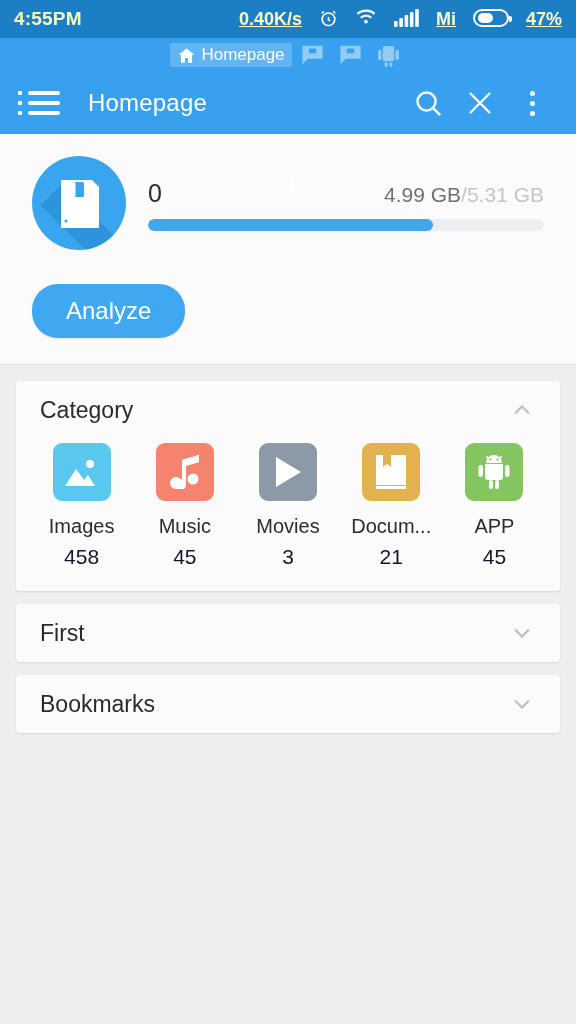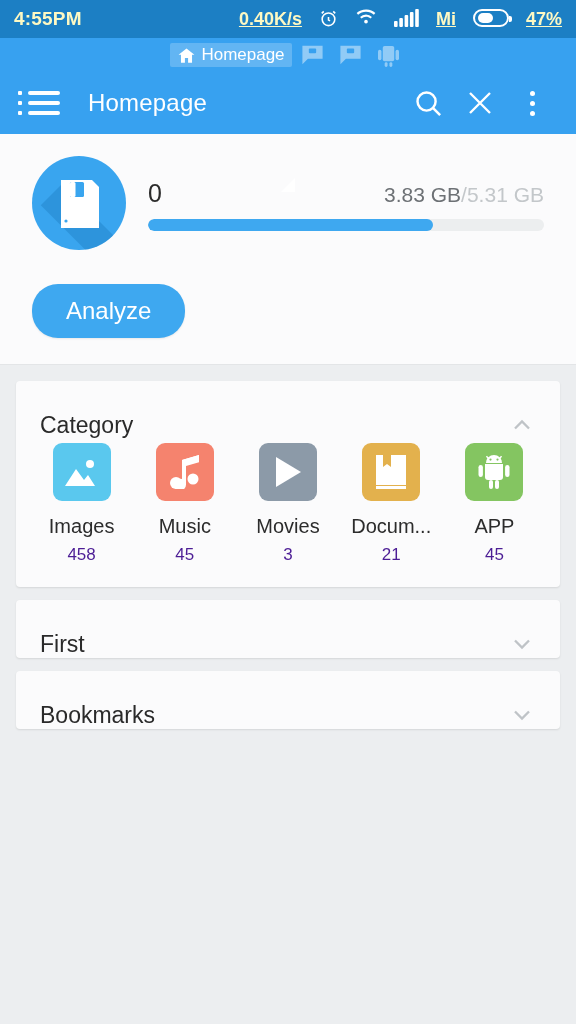--- a/index.html
+++ b/index.html
@@ -114,35 +114,35 @@
     box-shadow:0 1px 2px rgba(0,0,0,.08);
   }
 
   
   .cards{ padding:16px 16px 0 16px; }
   .card{
     background:#fbfbfc; border-radius:4px; margin-bottom:13px;
     box-shadow:0 1px 2px rgba(0,0,0,.10);
   }
   .card-head{
-    height:58px; display:flex; align-items:flex-end; padding:0 24px;
+    height:58px; display:flex; align-items:center; padding:0 24px;
   }
   .card-title{ font-size:23px; color:#2a2a2a; }
   .chev{ margin-left:auto; }
 
   .cat-grid{ display:flex; padding:4px 14px 22px 14px; }
   .cat{
     flex:1; display:flex; flex-direction:column; align-items:center;
   }
   .cat-ic{
     width:58px; height:58px; border-radius:9px;
     display:flex; align-items:center; justify-content:center;
   }
   .cat-label{ margin-top:14px; font-size:20px; color:#2c2c2c; white-space:nowrap; }
-  .cat-count{ margin-top:7px; font-size:17px; color:#4c1d95; min-height:20px; }
+  .cat-count{ margin-top:7px; font-size:21px; color:#0f172a; min-height:20px; }
 </style>
 </head>
 <body>
 
 <div class="phone">
 
   <div class="statusbar">
     <span class="sb-time">4:55PM</span>
     <span class="sb-spacer"></span>
     <span class="sb-right">
@@ -262,21 +262,21 @@
           <path d="M2 0h31l7 7v41H2z"></path>
           <rect x="11" y="2" width="14" height="15" rx="1.5" fill="#39a5ef"></rect>
           <rect x="11" y="2" width="5.5" height="15" rx="1.5" fill="#fff"></rect>
           <circle cx="7" cy="41" r="1.6" fill="#39a5ef"></circle>
         </svg>
       </div>
       <div class="bar-area">
         <div class="bar-labels">
           <span class="bar-left">0</span>
           <span class="bar-right">
-            <span class="used">3.83 GB</span><span class="total">/</span><span class="total">5.31 GB</span>
+            <span class="used">4.99 GB</span><span class="total">/</span><span class="total">5.31 GB</span>
           </span>
         </div>
         <div class="track">
           <div class="fill" id="storage-fill" style="width: 72%;"></div>
         </div>
       </div>
     </div>
     <div class="st-bottom">
       <button class="analyze">Analyze</button>
     </div>

